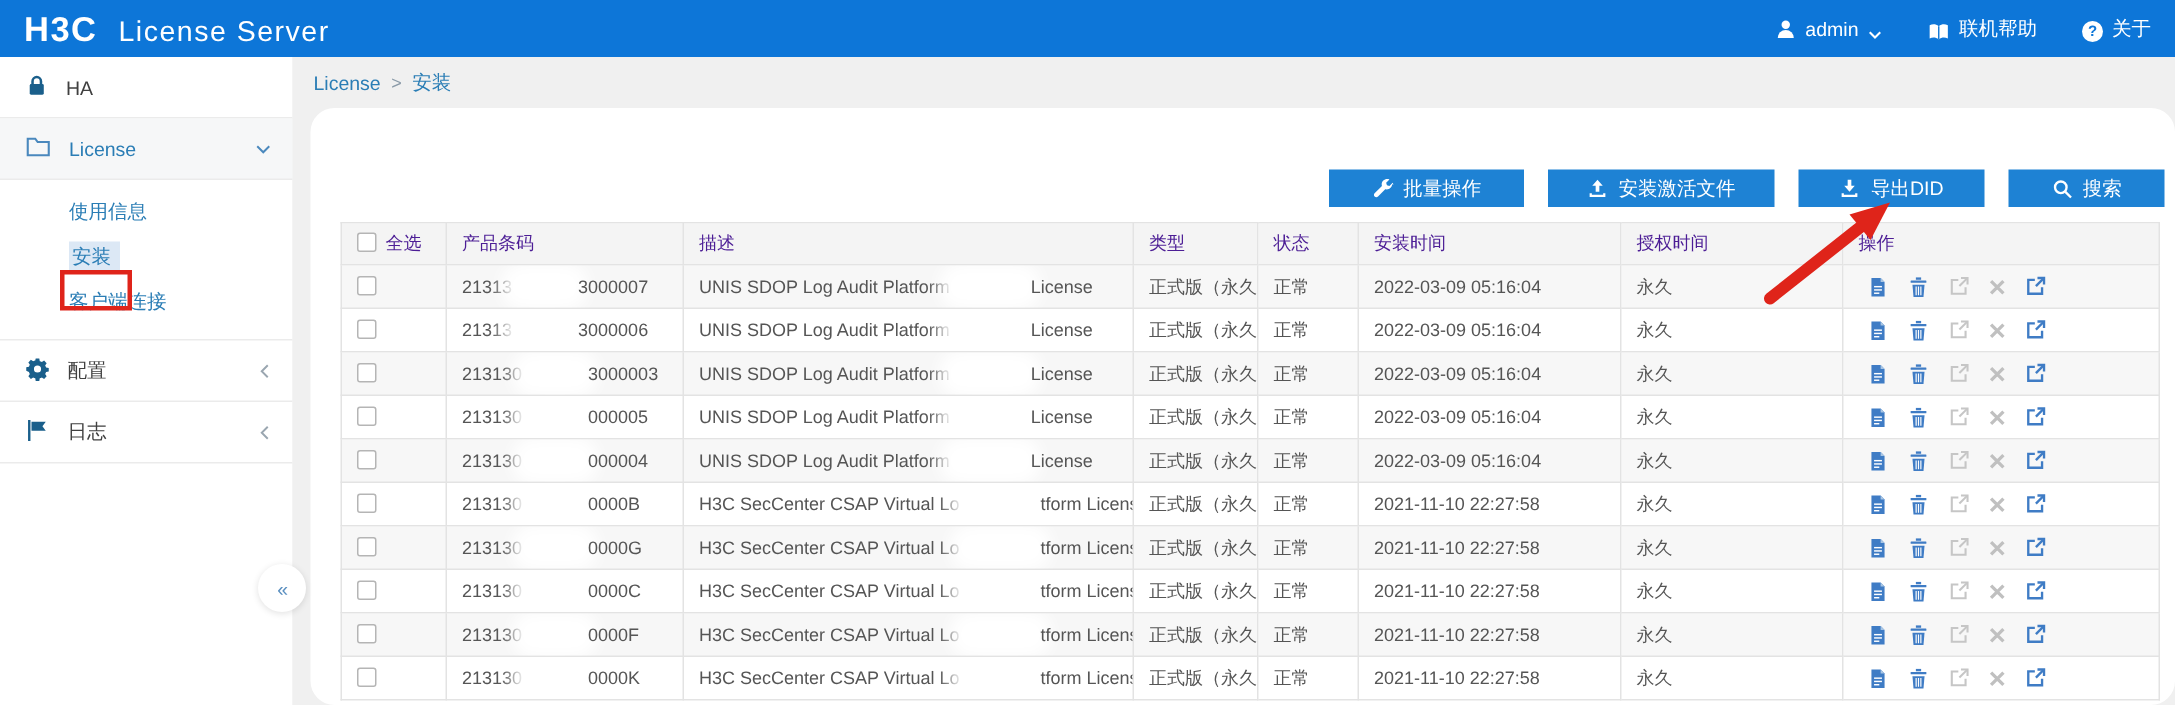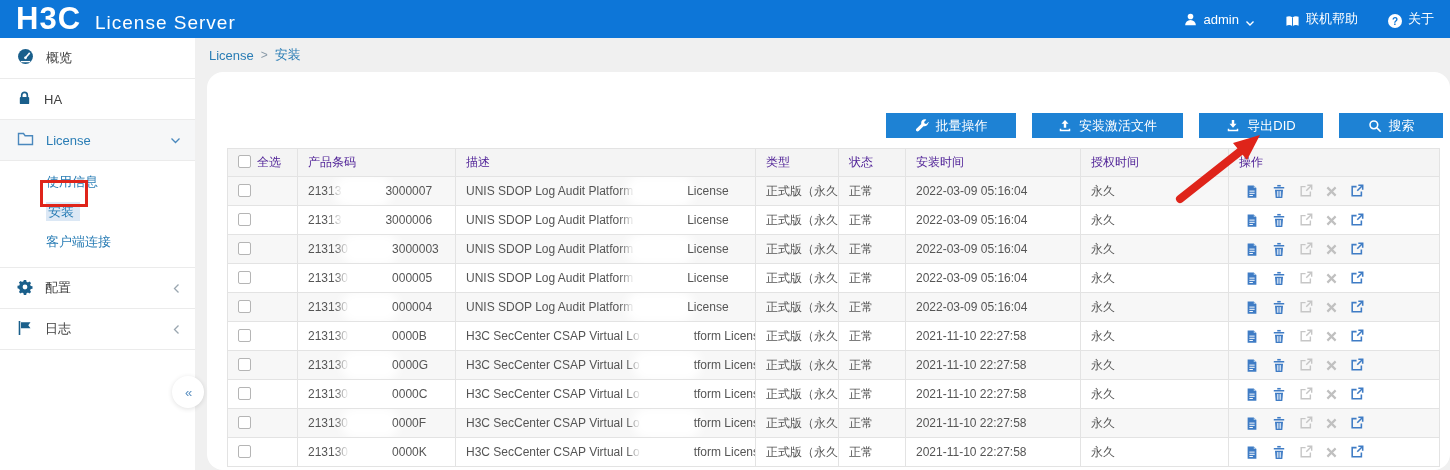--- a/index.html
+++ b/index.html
@@ -7,21 +7,21 @@
   .screen {
     position:relative; width:1450px; height:470px; overflow:hidden;
     font-family:"Liberation Sans","DejaVu Sans",sans-serif; background:#f0f0f0;
   }
   
   .topbar {
     height:38px; background:#0d76d8; display:flex; align-items:center;
     padding:0 16px; color:#fff;
   }
   .logo { display:flex; align-items:baseline; cursor:default; }
-  .logo-h3c { font-size:31px; font-weight:bold; letter-spacing:1px; font-style:normal; }
+  .logo-h3c { font-size:23px; font-weight:bold; letter-spacing:1px; font-style:normal; }
   .logo-text { font-size:19px; font-weight:400; letter-spacing:1px; margin-left:14px; }
   .topbar-right { margin-left:auto; display:flex; align-items:center; gap:30px; font-size:13px; }
   .tb-item { display:flex; align-items:flex-end; gap:6px; cursor:pointer; white-space:nowrap; }
   .tb-item svg { display:block; }
   .qcircle {
     width:14px; height:14px; border-radius:50%; background:#fff; color:#0d76d8;
     font-size:10px; font-weight:bold; display:flex; align-items:center; justify-content:center;
   }
   
   .body { position:relative; display:flex; height:432px; }
@@ -126,31 +126,20 @@
       <span class="tb-item">
         <span class="qcircle">?</span>
         <span>关于</span>
       </span>
     </div>
   </div>
 
   <div class="body">
 
     <div class="sidebar">
-      <div class="side-item">
-        <span>
-          <svg width="17" height="17" viewBox="0 0 16 16">
-              <circle cx="8" cy="8" r="7" fill="#1a5f8b"></circle>
-              <path d="M8 9.2L12 4.6" stroke="#fff" stroke-width="1.5"></path>
-              <circle cx="8" cy="9.2" r="1.3" fill="#fff"></circle>
-              <path d="M3.5 12.8h9" stroke="#fff" stroke-width="1.2"></path>
-            </svg>
-        </span>
-        <span class="txt">概览</span>
-      </div>
       <div class="side-item">
         <span>
           <svg width="15" height="16" viewBox="0 0 16 16">
               <path d="M5 7.2V5a3 3 0 0 1 6 0v2.2" stroke="#1a5f8b" stroke-width="1.8" fill="none"></path>
               <rect x="3" y="7" width="10" height="7.5" rx="1" fill="#1a5f8b"></rect>
             </svg>
         </span>
         <span class="txt">HA</span>
       </div>
       <div class="side-item section">

